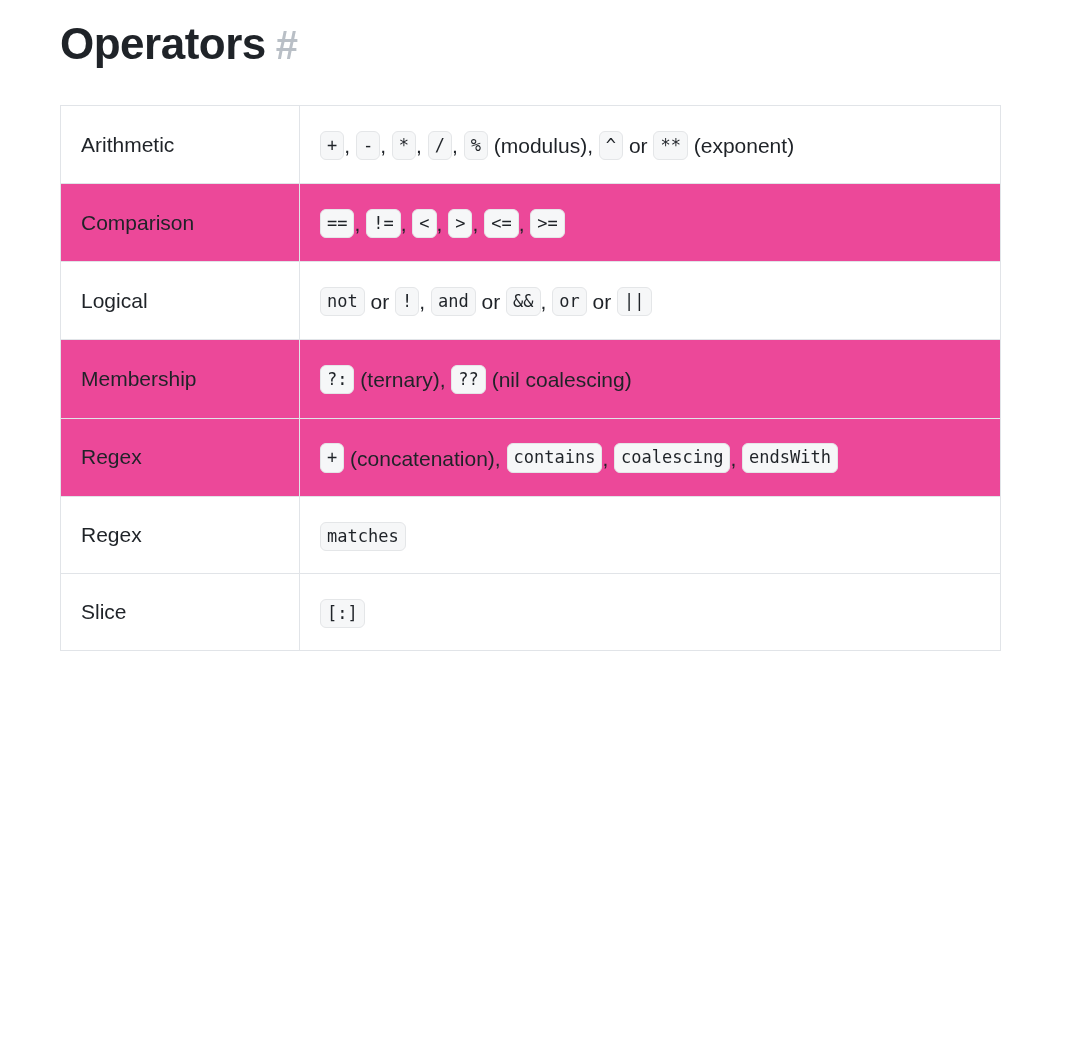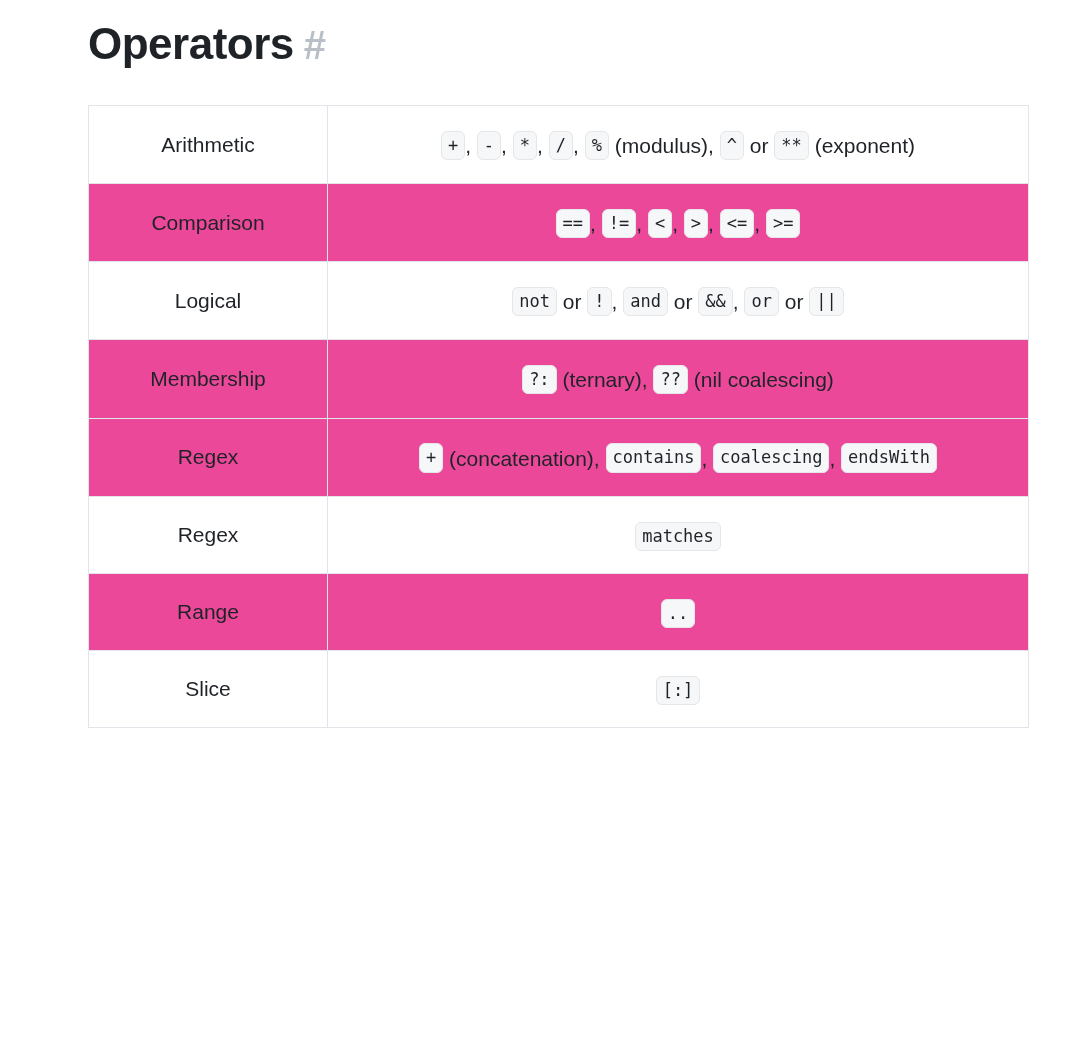--- a/index.html
+++ b/index.html
@@ -8,21 +8,21 @@
     background: #ffffff;
   }
   body {
     width: 1080px;
     height: 1049px;
     font-family: "Liberation Sans", sans-serif;
     color: #1f2328;
     overflow: hidden;
   }
   .page {
-    padding: 18px 60px 0 88px;
+    padding: 18px 60px 0 60px;
     box-sizing: border-box;
   }
   .page-title {
     font-size: 44px;
     font-weight: bold;
     letter-spacing: -0.5px;
     margin: 0 0 34px 0;
     line-height: 1.2;
     color: #1f2328;
   }
@@ -46,21 +46,20 @@
     border-bottom: none;
   }
   table.operators tr.alt {
     background: #ec4899;
   }
   table.operators td {
     padding: 22px 20px;
     font-size: 21px;
     vertical-align: middle;
     line-height: 1.5;
-    text-align: center;
   }
   td.cat {
     width: 198px;
     border-right: 1px solid #e1e4e8;
     padding-left: 20px;
     color: #1f2328;
   }
   td.desc {
     padding-left: 20px;
     color: #1f2328;
@@ -111,23 +110,19 @@
           <td class="desc"><code class="op">?:</code><span class="sep"> (ternary), </span><code class="op">??</code><span class="sep"> (nil coalescing)</span></td>
         </tr>
         <tr class="alt">
           <td class="cat">Regex</td>
           <td class="desc"><code class="op">+</code><span class="sep"> (concatenation), </span><code class="op">contains</code><span class="sep">, </span><code class="op">coalescing</code><span class="sep">, </span><code class="op">endsWith</code></td>
         </tr>
         <tr>
           <td class="cat">Regex</td>
           <td class="desc"><code class="op">matches</code></td>
         </tr>
-        <tr class="alt">
-          <td class="cat">Range</td>
-          <td class="desc"><code class="op">..</code></td>
-        </tr>
         <tr>
           <td class="cat">Slice</td>
           <td class="desc"><code class="op">[:]</code></td>
         </tr>
       </tbody>
   </table>
 </div>
 
 </body></html>

